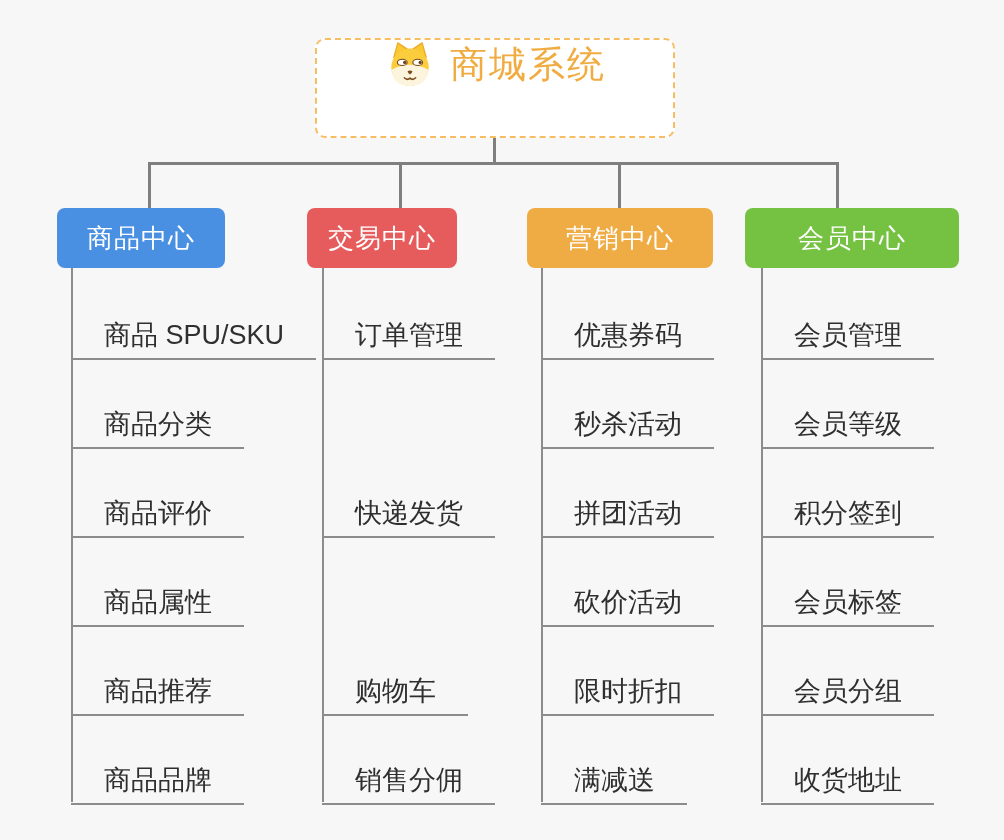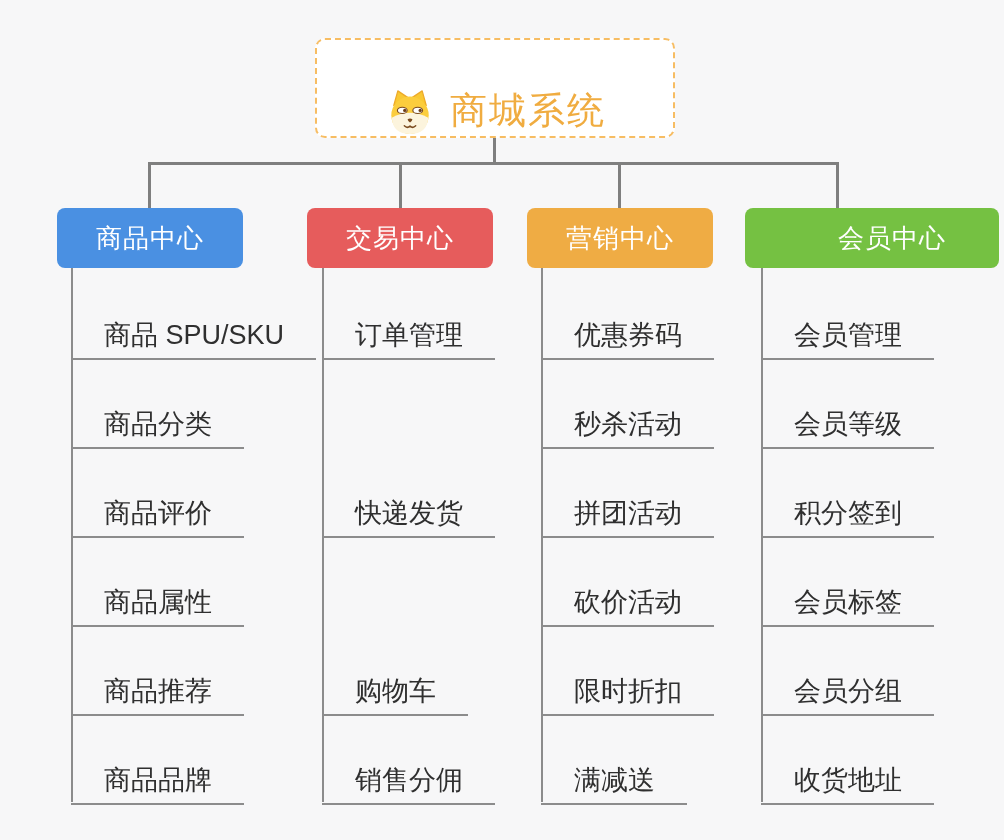--- a/index.html
+++ b/index.html
@@ -11,43 +11,43 @@
     position:relative;
     width:1004px;
     height:840px;
     background:#f7f7f8;
     overflow:hidden;
   }
   
   .root{
     position:absolute;left:315px;top:38px;width:360px;height:100px;
     background:#ffffff;border:2px dashed #f7bd63;border-radius:10px;
-    display:flex;align-items:flex-end;justify-content:center;gap:14px;
+    display:flex;align-items:flex-start;justify-content:center;gap:14px;
     box-sizing:border-box;
   }
   .root-label{font-size:37px;letter-spacing:2px;color:#f0ac40;}
   .dog{display:inline-flex;width:52px;height:48px;}
   
   .line{position:absolute;background:#7f7f7f;}
   .root-stem{left:493px;top:138px;width:3px;height:26px;}
   .hline{left:149px;top:162px;width:690px;height:3px;}
   .stem0{left:148px;top:162px;width:3px;height:47px;}
   .stem1{left:399px;top:162px;width:3px;height:47px;}
   .stem2{left:618px;top:162px;width:3px;height:47px;}
   .stem3{left:836px;top:162px;width:3px;height:47px;}
   
   .branch{
     position:absolute;top:208px;height:60px;border-radius:8px;
     color:#ffffff;font-size:26px;letter-spacing:1px;
     text-align:center;line-height:60px;cursor:pointer;
   }
-  .b0{left:57px;width:186px;}
-  .b1{left:307px;width:186px;}
+  .b0{left:57px;width:168px;}
+  .b1{left:307px;width:150px;}
   .b2{left:527px;width:186px;}
-  .b3{left:745px;width:214px;padding-left:40px;}
+  .b3{left:745px;width:214px;}
   
   .trunk{position:absolute;top:268px;height:534px;width:2px;background:#8c8c8c;}
   .item{
     position:absolute;height:40px;box-sizing:content-box;
     border-bottom:2px solid #8c8c8c;
     display:flex;align-items:flex-end;
     padding:0 32px 5px 33px;
     font-size:27px;color:#2f2f2f;white-space:nowrap;cursor:pointer;
   }
 </style>

